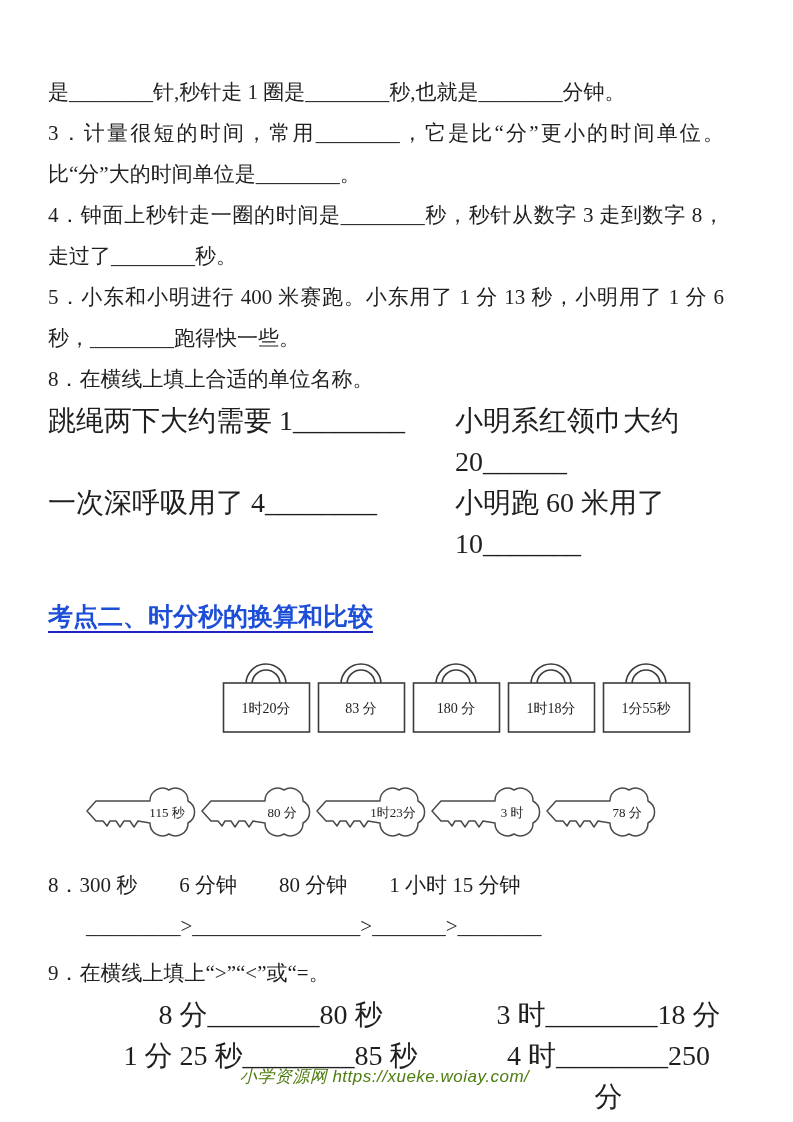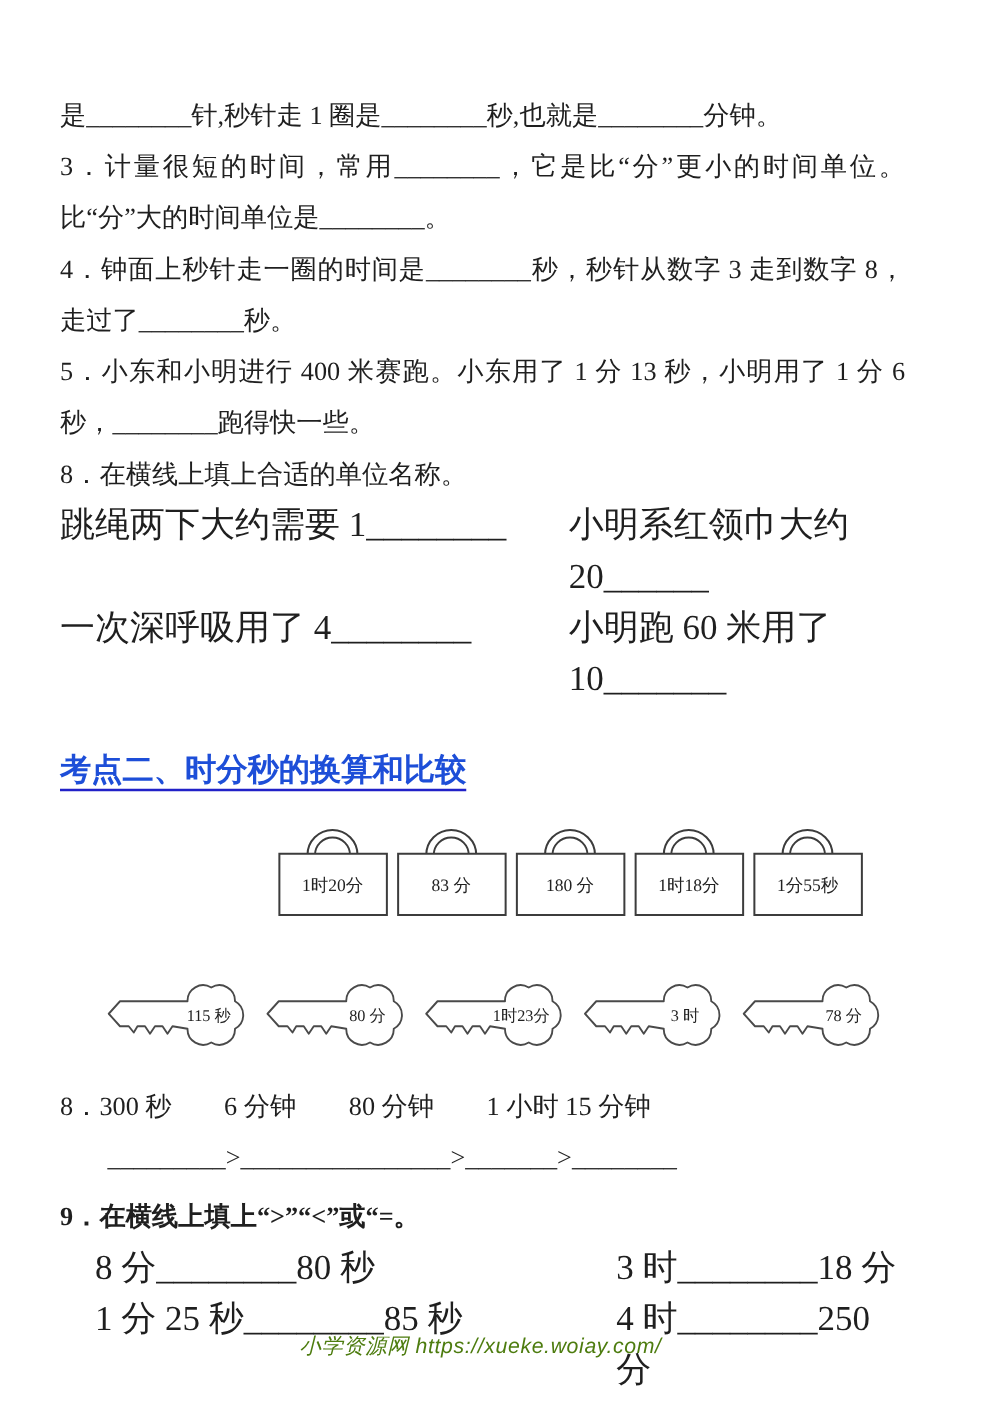--- a/index.html
+++ b/index.html
@@ -5,35 +5,35 @@
   html,body{margin:0;padding:0;background:#ffffff;}
   .page{
     width:769px;height:1122px;position:relative;overflow:hidden;
     background:#ffffff;color:#1f1f1f;
     font-family:"Liberation Serif","DejaVu Serif",serif;
   }
   .content{padding:72px 45px 0 48px;}
   .line{margin:0;font-size:21px;line-height:41px;}
   .just{text-align:justify;}
   .two-col{display:grid;grid-template-columns:407px 1fr;font-size:28px;line-height:41px;}
-  .two-col.q9{grid-template-columns:417px 1fr;}
+  .two-col.q9{grid-template-columns:417px 1fr;text-align:center;}
   .q9 .cell{padding-left:28px;}
   .heading{
     margin:34px 0 0 0;font-size:25px;line-height:38px;font-weight:bold;
     color:#1d4ed8;
   }
   .heading .hl{border-bottom:2px solid #2121c8;padding-bottom:1px;}
   .q7-line{margin-top:8px;}
   .locks-row{display:flex;justify-content:flex-end;align-items:flex-end;
     padding:0 30px 0 42px;margin-top:14px;}
-  .keys-row{display:flex;justify-content:space-between;align-items:center;
+  .keys-row{display:flex;align-items:center;
     padding:0 18px 0 35px;margin-top:46px;}
   .q8-items{margin-top:22px;}
   .q8-answers{padding-left:38px;}
-  .q9-prompt{margin-top:6px;font-weight:bold;}
+  .q9-prompt{margin-top:6px;}
   svg text{
     font-family:"Liberation Serif","DejaVu Serif",serif;
     fill:#222222;
   }
   .lock-svg text{font-size:14px;}
   .key-svg text{font-size:13px;}
   .footer{
     position:absolute;left:0;right:0;bottom:34px;text-align:center;
     font-family:"Liberation Sans","DejaVu Sans",sans-serif;
     font-size:17px;color:#4d7c0f;letter-spacing:0.5px;font-style:italic;

